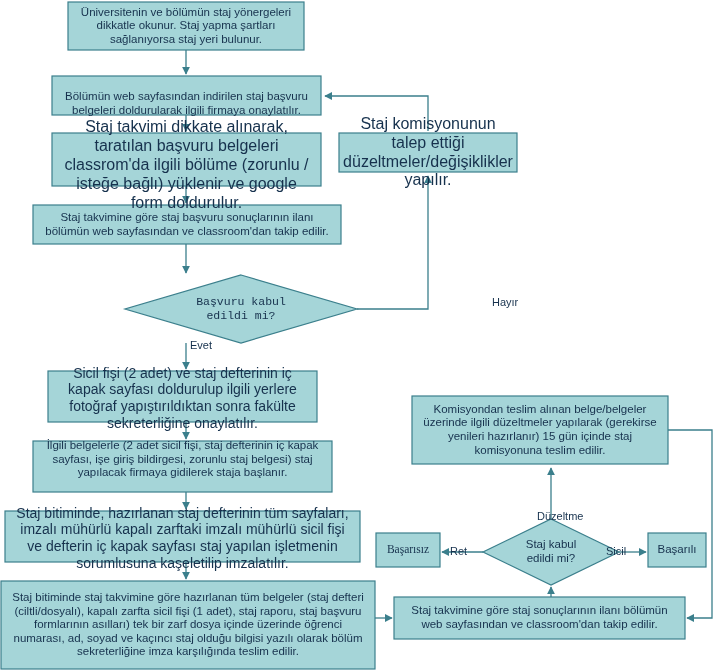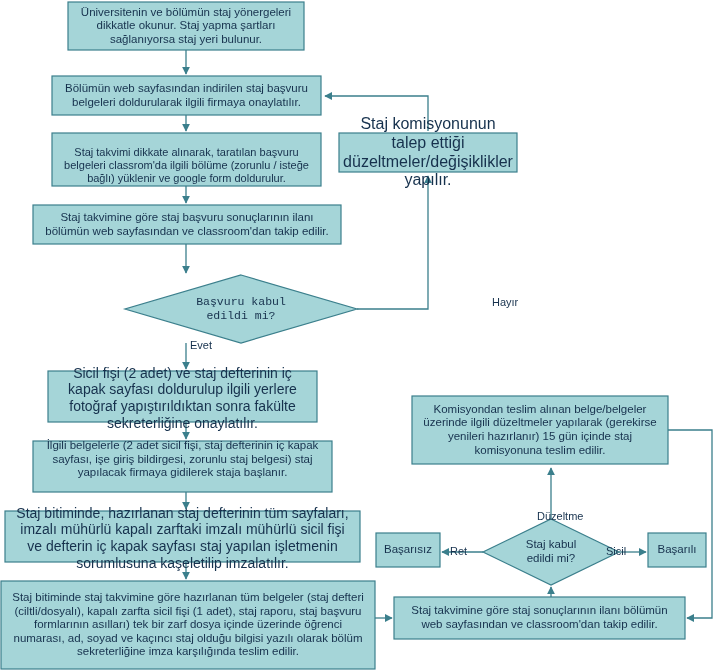--- a/index.html
+++ b/index.html
@@ -119,32 +119,32 @@
       <path class="conn" d="M 619 552 L 646 552" marker-end="url(#arrow)"></path>
 
       <path class="conn" d="M 551 519 L 551 468" marker-end="url(#arrow)"></path>
 
       <path class="conn" d="M 668 430 L 712 430 L 712 618 L 687 618" marker-end="url(#arrow)"></path>
     </g>
   </svg>
 
   <div id="labels">
       <div class="node-text" style="left: 72px; top: 2px; width: 228px; height: 48px; font-size: 11.5px;">Üniversitenin ve bölümün staj yönergeleri dikkatle okunur. Staj yapma şartları sağlanıyorsa staj yeri bulunur.</div>
-      <div class="node-text" style="left: 56px; top: 76px; width: 261px; height: 39px; font-size: 11.5px;">Bölümün web sayfasından indirilen staj başvuru belgeleri doldurularak ilgili firmaya onaylatılır.</div>
-      <div class="node-text" style="left: 56px; top: 133px; width: 261px; height: 65px; font-size: 11px;">Staj takvimi dikkate alınarak, taratılan başvuru belgeleri classrom'da ilgili bölüme (zorunlu / isteğe bağlı) yüklenir ve google form doldurulur.</div>
+      <div class="node-text" style="left: 56px; top: 76px; width: 261px; height: 55px; font-size: 11.5px;">Bölümün web sayfasından indirilen staj başvuru belgeleri doldurularak ilgili firmaya onaylatılır.</div>
+      <div class="node-text" style="left: 56px; top: 133px; width: 261px; height: 65px; font-size: 16px;">Staj takvimi dikkate alınarak, taratılan başvuru belgeleri classrom'da ilgili bölüme (zorunlu / isteğe bağlı) yüklenir ve google form doldurulur.</div>
       <div class="node-text" style="left: 343px; top: 133px; width: 170px; height: 39px; font-size: 16px;">Staj komisyonunun talep ettiği düzeltmeler/değişiklikler yapılır.</div>
       <div class="node-text" style="left: 37px; top: 205px; width: 300px; height: 39px; font-size: 11.5px;">Staj takvimine göre staj başvuru sonuçlarının ilanı bölümün web sayfasından ve classroom'dan takip edilir.</div>
       <div class="node-text" style="left: 176.04px; top: 275px; width: 129.92px; height: 68px; font-size: 11.5px; font-family: Liberation Mono, monospace;">Başvuru kabul edildi mi?</div>
       <div class="node-text" style="left: 52px; top: 371px; width: 261px; height: 54px; font-size: 14px;">Sicil fişi (2 adet) ve staj defterinin iç kapak sayfası doldurulup ilgili yerlere fotoğraf yapıştırıldıktan sonra fakülte sekreterliğine onaylatılır.</div>
       <div class="node-text" style="left: 37px; top: 441px; width: 291px; height: 37px; font-size: 11.5px;">İlgili belgelerle (2 adet sicil fişi, staj defterinin iç kapak sayfası, işe giriş bildirgesi, zorunlu staj belgesi) staj yapılacak firmaya gidilerek staja başlanır.</div>
       <div class="node-text" style="left: 9px; top: 511px; width: 347px; height: 54px; font-size: 14px;">Staj bitiminde, hazırlanan staj defterinin tüm sayfaları, imzalı mühürlü kapalı zarftaki imzalı mühürlü sicil fişi ve defterin iç kapak sayfası staj yapılan işletmenin sorumlusuna kaşeletilip imzalatılır.</div>
       <div class="node-text" style="left: 5px; top: 581px; width: 366px; height: 88px; font-size: 11.5px;">Staj bitiminde staj takvimine göre hazırlanan tüm belgeler (staj defteri (ciltli/dosyalı), kapalı zarfta sicil fişi (1 adet), staj raporu, staj başvuru formlarının asılları) tek bir zarf dosya içinde üzerinde öğrenci numarası, ad, soyad ve kaçıncı staj olduğu bilgisi yazılı olarak bölüm sekreterliğine imza karşılığında teslim edilir.</div>
       <div class="node-text" style="left: 416px; top: 396px; width: 248px; height: 68px; font-size: 11.5px;">Komisyondan teslim alınan belge/belgeler üzerinde ilgili düzeltmeler yapılarak (gerekirse yenileri hazırlanır) 15 gün içinde staj komisyonuna teslim edilir.</div>
       <div class="node-text" style="left: 512.92px; top: 519px; width: 76.16px; height: 66px; font-size: 11.5px;">Staj kabul edildi mi?</div>
-      <div class="node-text" style="left: 380px; top: 533px; width: 56px; height: 34px; font-size: 11.5px;">Başarısız</div>
+      <div class="node-text" style="left: 380px; top: 533px; width: 56px; height: 34px; font-size: 11.5px; font-family: Liberation Serif, serif;">Başarısız</div>
       <div class="node-text" style="left: 652px; top: 533px; width: 50px; height: 34px; font-size: 11.5px;">Başarılı</div>
       <div class="node-text" style="left: 398px; top: 597px; width: 283px; height: 42px; font-size: 11.5px;">Staj takvimine göre staj sonuçlarının ilanı bölümün web sayfasından ve classroom'dan takip edilir.</div>
       <div class="edge-label" style="left: 464px; top: 296px; font-size: 11px; margin-left: 28px;">Hayır</div>
       <div class="edge-label" style="left: 190px; top: 339px; font-size: 11px;">Evet</div>
       <div class="edge-label" style="left: 537px; top: 510px; font-size: 11px;">Düzeltme</div>
       <div class="edge-label" style="left: 450px; top: 545px; font-size: 11px;">Ret</div>
       <div class="edge-label" style="left: 606px; top: 545px; font-size: 11px;">Sicil</div>
     </div>
 </div>
 

